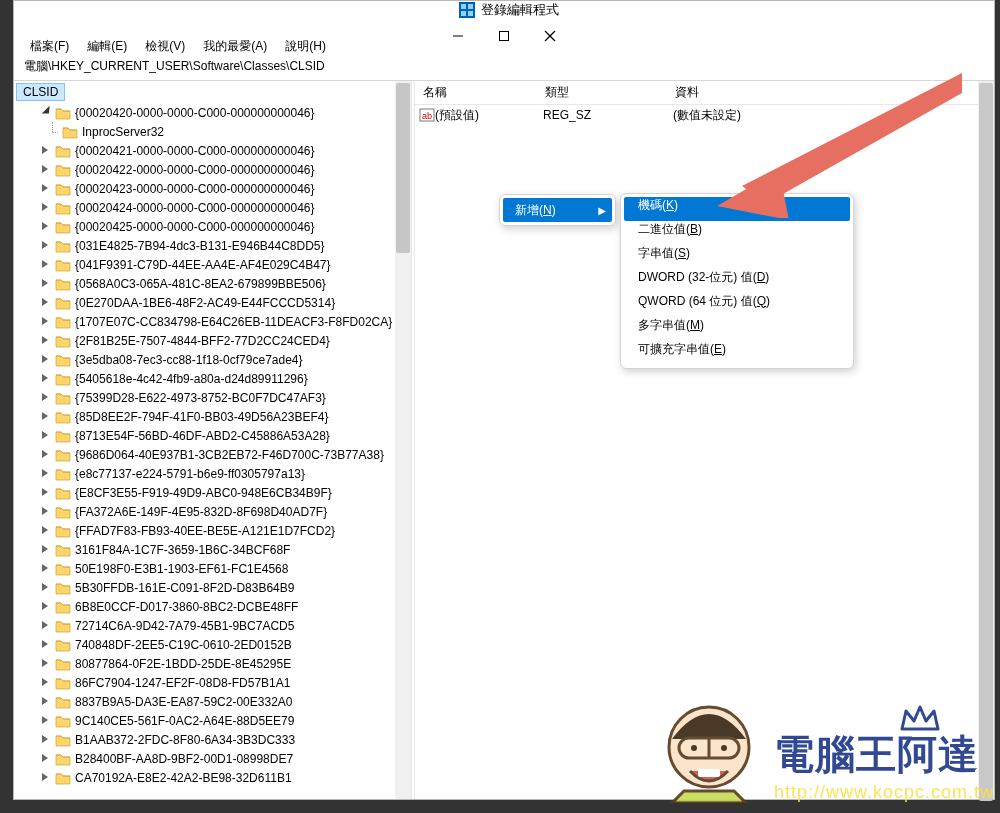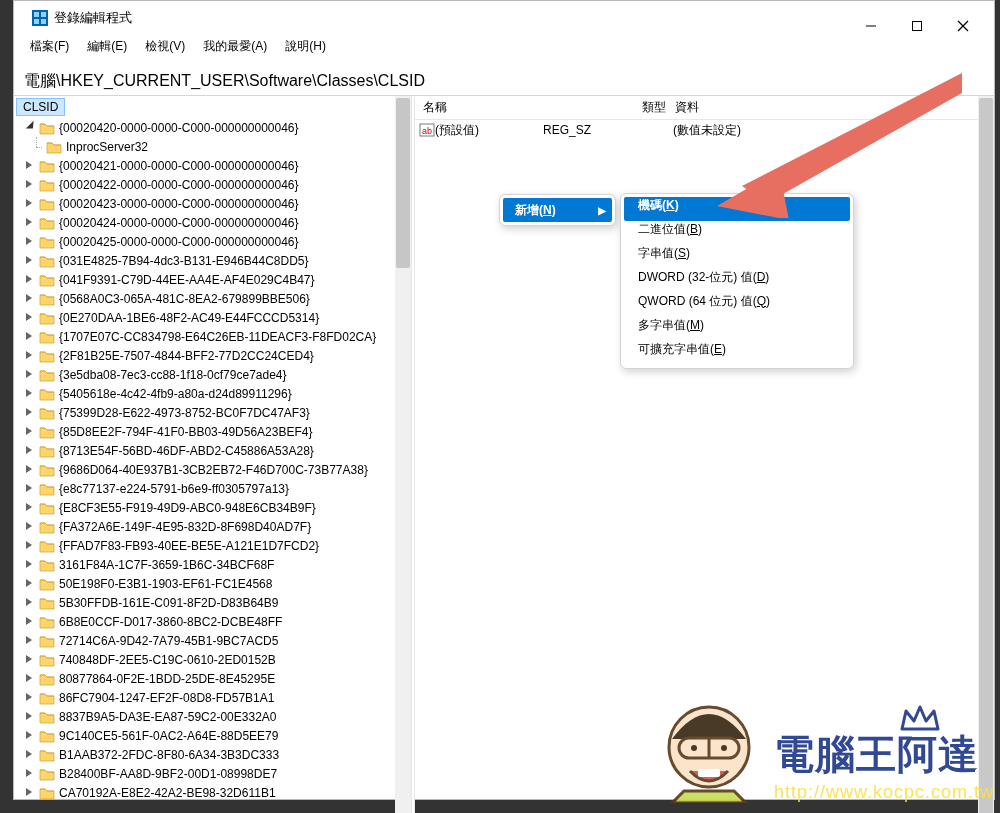--- a/index.html
+++ b/index.html
@@ -2,30 +2,30 @@
 <html><head>
 <meta charset="utf-8">
 <style>
   * { box-sizing: border-box; }
   html, body { margin: 0; padding: 0; font-family: "Microsoft JhengHei", "Segoe UI", Arial, sans-serif; font-size: 12px; color: #000; }
   .stage { width: 1000px; height: 813px; position: relative; background: #333; overflow: hidden; }
   .window {
     position: absolute; left: 13px; top: 0; width: 982px; height: 800px;
     background: #fff; border: 1px solid #b8b8b8;
   }
-  .titlebar { height: 34px; display: flex; align-items: center; justify-content: space-between; padding: 8px; }
+  .titlebar { height: 34px; display: flex; align-items: center; justify-content: space-between; padding: 0; flex-direction: column; }
   .titlebar-left { display: flex; align-items: center; gap: 6px; padding-left: 10px; }
   .app-icon { width: 16px; height: 16px; display:flex;align-items:center;justify-content:center; }
   .title-text { font-size: 13px; color: #000; }
   .win-controls { display: flex; height: 100%; }
   .win-btn { width: 46px; height: 34px; display:flex; align-items:center; justify-content:center; color:#000; }
   .win-btn svg { width:12px; height:12px; }
   .menubar { height: 22px; display:flex; align-items:center; padding-left:10px; gap: 6px; }
   .menuitem { padding: 0 6px; font-size: 12px; }
-  .addressbar { height: 22px; display:flex; align-items:center; padding: 0 10px 4px 10px; font-size: 16px; margin-bottom:1px;margin-top:15px; }
+  .addressbar { height: 22px; display:flex; align-items:center; padding: 0 10px 4px 10px; font-size: 12px; margin-bottom:1px; }
   .content { display:flex; height: calc(100% - 34px - 22px - 23px); border-top:1px solid #d6d6d6; }
   .tree-panel { width: 397px; overflow: hidden; position:relative;text-align:center; }
   .tree-list { position:absolute; top: 0; left:0; right:0; bottom:0; overflow:hidden; padding-top: 0; }
   .tree-row { height: 19px; display:flex; align-items:center; gap: 4px; padding-left: 10px; font-size:12px; white-space:nowrap; }
   .tree-row.level2 { padding-left: 18px; }
   .expander { width:11px; height:11px; display:inline-block; position:relative; }
   .expander.collapsed::before { content:""; position:absolute; left:2px; top:1px; border-style:solid; border-width:4px 0 4px 6px; border-color: transparent transparent transparent #666; }
   .expander.expanded::before { content:""; position:absolute; left:0; top:2px; border-style:solid; border-width:6px 6px 0 0; border-color: #222 transparent transparent transparent; transform: rotate(0deg); }
   .expander.expanded::before {
     content:""; position:absolute; left:2px; top:2px;
@@ -37,35 +37,35 @@
   .treeconn { width:10px; height:100%; position:relative; }
   .treeconn::before { content:""; position:absolute; left:4px; top:0; width:1px; height:100%; border-left:1px dotted #aaa; }
   .treeconn.last::before { height:50%; }
   .treeconn::after { content:""; position:absolute; left:4px; top:50%; width:6px; height:1px; border-top:1px dotted #aaa; }
   .folder-icon { width:16px; height:14px; display:inline-block; }
   .divider { width:4px; background:#fff; border-left:1px solid #e6e6e6; border-right:1px solid #e6e6e6; cursor: col-resize; }
   .list-panel { flex:1; position:relative; }
   .list-header { height: 24px; display:flex; align-items:center; border-bottom:1px solid #e8e8e8; }
   .lh-col { padding-left:8px; font-size:12px; border-right:1px solid transparent; }
   .lh-name { width: 122px; }
-  .lh-type { width: 130px; text-align: right; }
+  .lh-type { width: 130px; }
   .lh-data { flex:1; }
   .list-row { height: 20px; display:flex; align-items:center; font-size:12px; }
   .lr-name { width: 122px; padding-left:4px; display:flex; align-items:center; }
   .lr-type { width: 130px; padding-left:6px; }
   .lr-data { flex:1; padding-left:6px; }
   .val-icon { width:16px; height:16px; display:inline-block; }
   .vscroll { position:absolute; right:0; top:0; width:16px; height:100%; background:#f0f0f0; }
   .vscroll-thumb { position:absolute; right:1px; width:14px; background:#c8c8c8; border-radius:2px; }
   .list-panel .vscroll { right:0; top:0; height: calc(100% - 0px); }
 
   
   .context-menu { position:absolute; background:#fff; border:1px solid #d4d4d4; box-shadow: 2px 3px 8px rgba(0,0,0,0.18); padding:3px; border-radius:6px; font-size:12px; }
   .cm-row { height: 24px; display:flex; align-items:center; padding: 0 14px 0 12px; white-space:nowrap; position:relative; border-radius:2px; }
-  .cm-row.sel { background:#0078d4; color:#fff;font-weight:bold; }
+  .cm-row.sel { background:#0078d4; color:#fff; }
   .cm-arrow { position:absolute; right:6px; font-size:10px; color:inherit; }
   .submenu .cm-row { padding: 0 20px 8px 14px; }
   .underline { text-decoration: underline; text-decoration-thickness:1px; }
 
   
   .red-arrow { position:absolute; pointer-events:none; }
 
   
   .watermark { position:absolute; right: 6px; bottom: 10px; display:flex; align-items:flex-end; gap:10px; pointer-events:none; opacity:0.92; }
   .wm-face { width:110px; height:120px; }
@@ -129,21 +129,21 @@
 
     <div class="addressbar">
       <span>電腦\HKEY_CURRENT_USER\Software\Classes\CLSID</span>
     </div>
 
     <div class="content">
 
       <div class="tree-panel">
         <div class="tree-list" id="tree-list">
             <div class="sel-chip">CLSID</div>
-            <div style="padding-top: 22px;">
+            <div style="padding-top: 22px; margin-left: 16px;">
               <div class="tree-row">
                 <span class="expander expanded"></span>
                 <span class="folder-icon"><svg viewBox="0 0 16 14">
                     <path d="M1 3 h5 l2 2 h7 v8 h-14 z" fill="#ffd469" stroke="#caa23a" stroke-width="0.7"></path>
                     <path d="M1 3 h5 l2 2 h7" fill="none" stroke="#caa23a" stroke-width="0.7"></path>
                   </svg></span>
                 <span>{00020420-0000-0000-C000-000000000046}</span>
               </div>
               <div class="tree-row level2">
                 <span class="treeconn last"></span>

